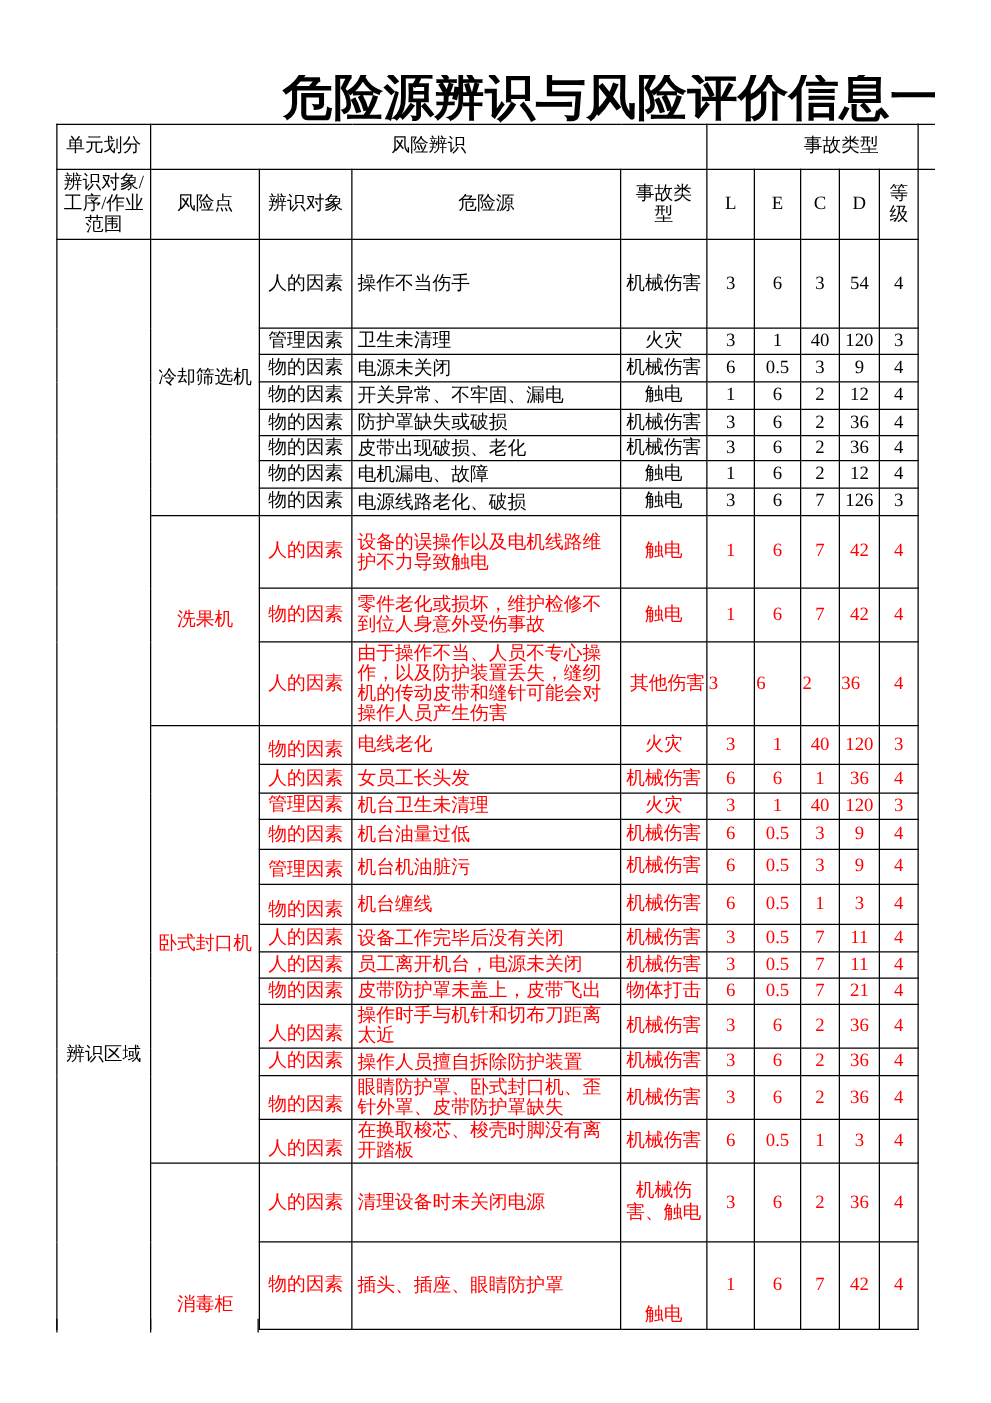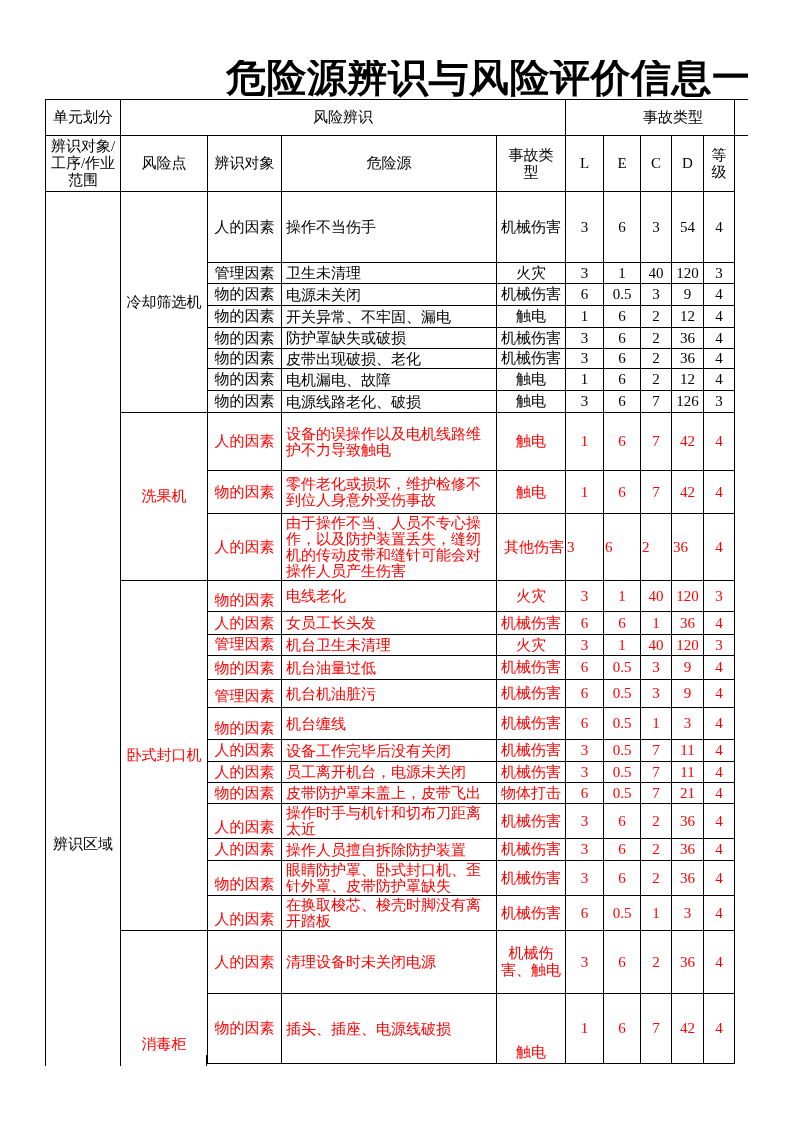--- a/index.html
+++ b/index.html
@@ -327,21 +327,21 @@
         <td class="hz">清理设备时未关闭电源</td>
         <td>机械伤害、触电</td>
         <td>3</td>
         <td>6</td>
         <td>2</td>
         <td>36</td>
         <td>4</td>
       </tr>
       <tr class="red" style="height: 70px;">
         <td>物的因素</td>
-        <td class="hz">插头、插座、电源线破损</td>
+        <td class="hz">插头、插座、眼睛防护罩</td>
         <td class="acc-b">触电</td>
         <td>1</td>
         <td>6</td>
         <td>7</td>
         <td>42</td>
         <td>4</td>
       </tr>
     </tbody>
 </table>
 

